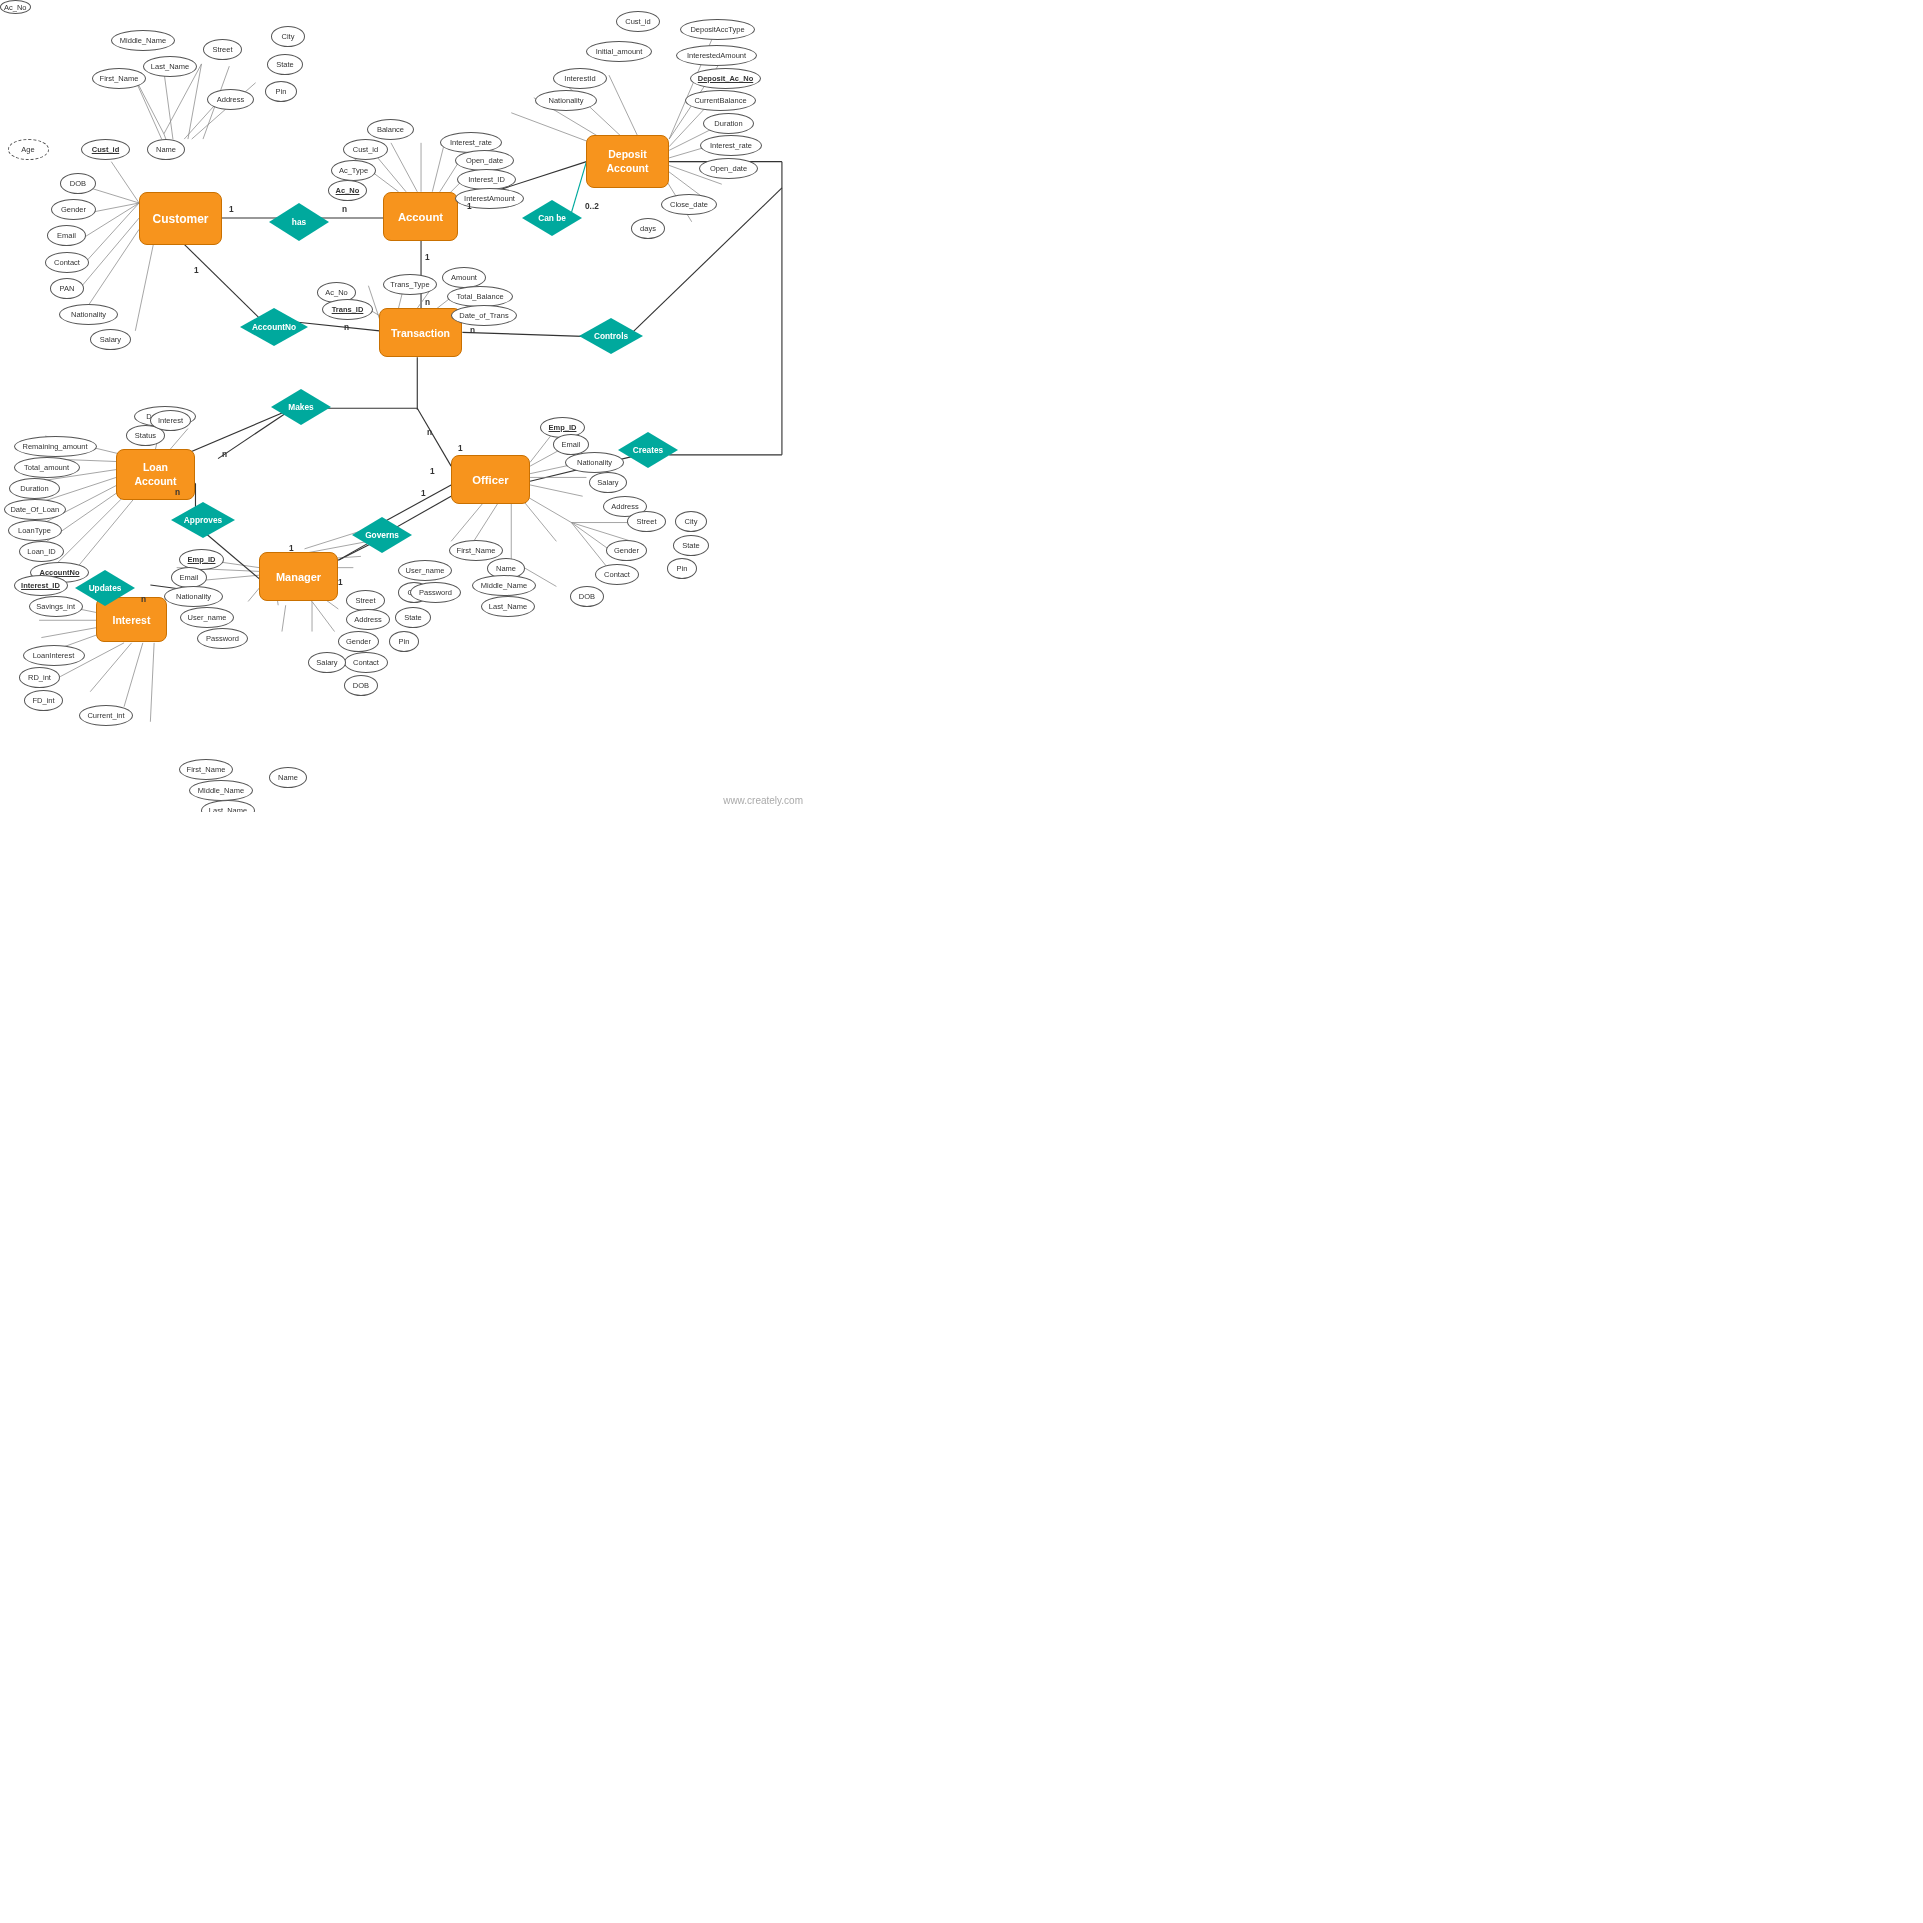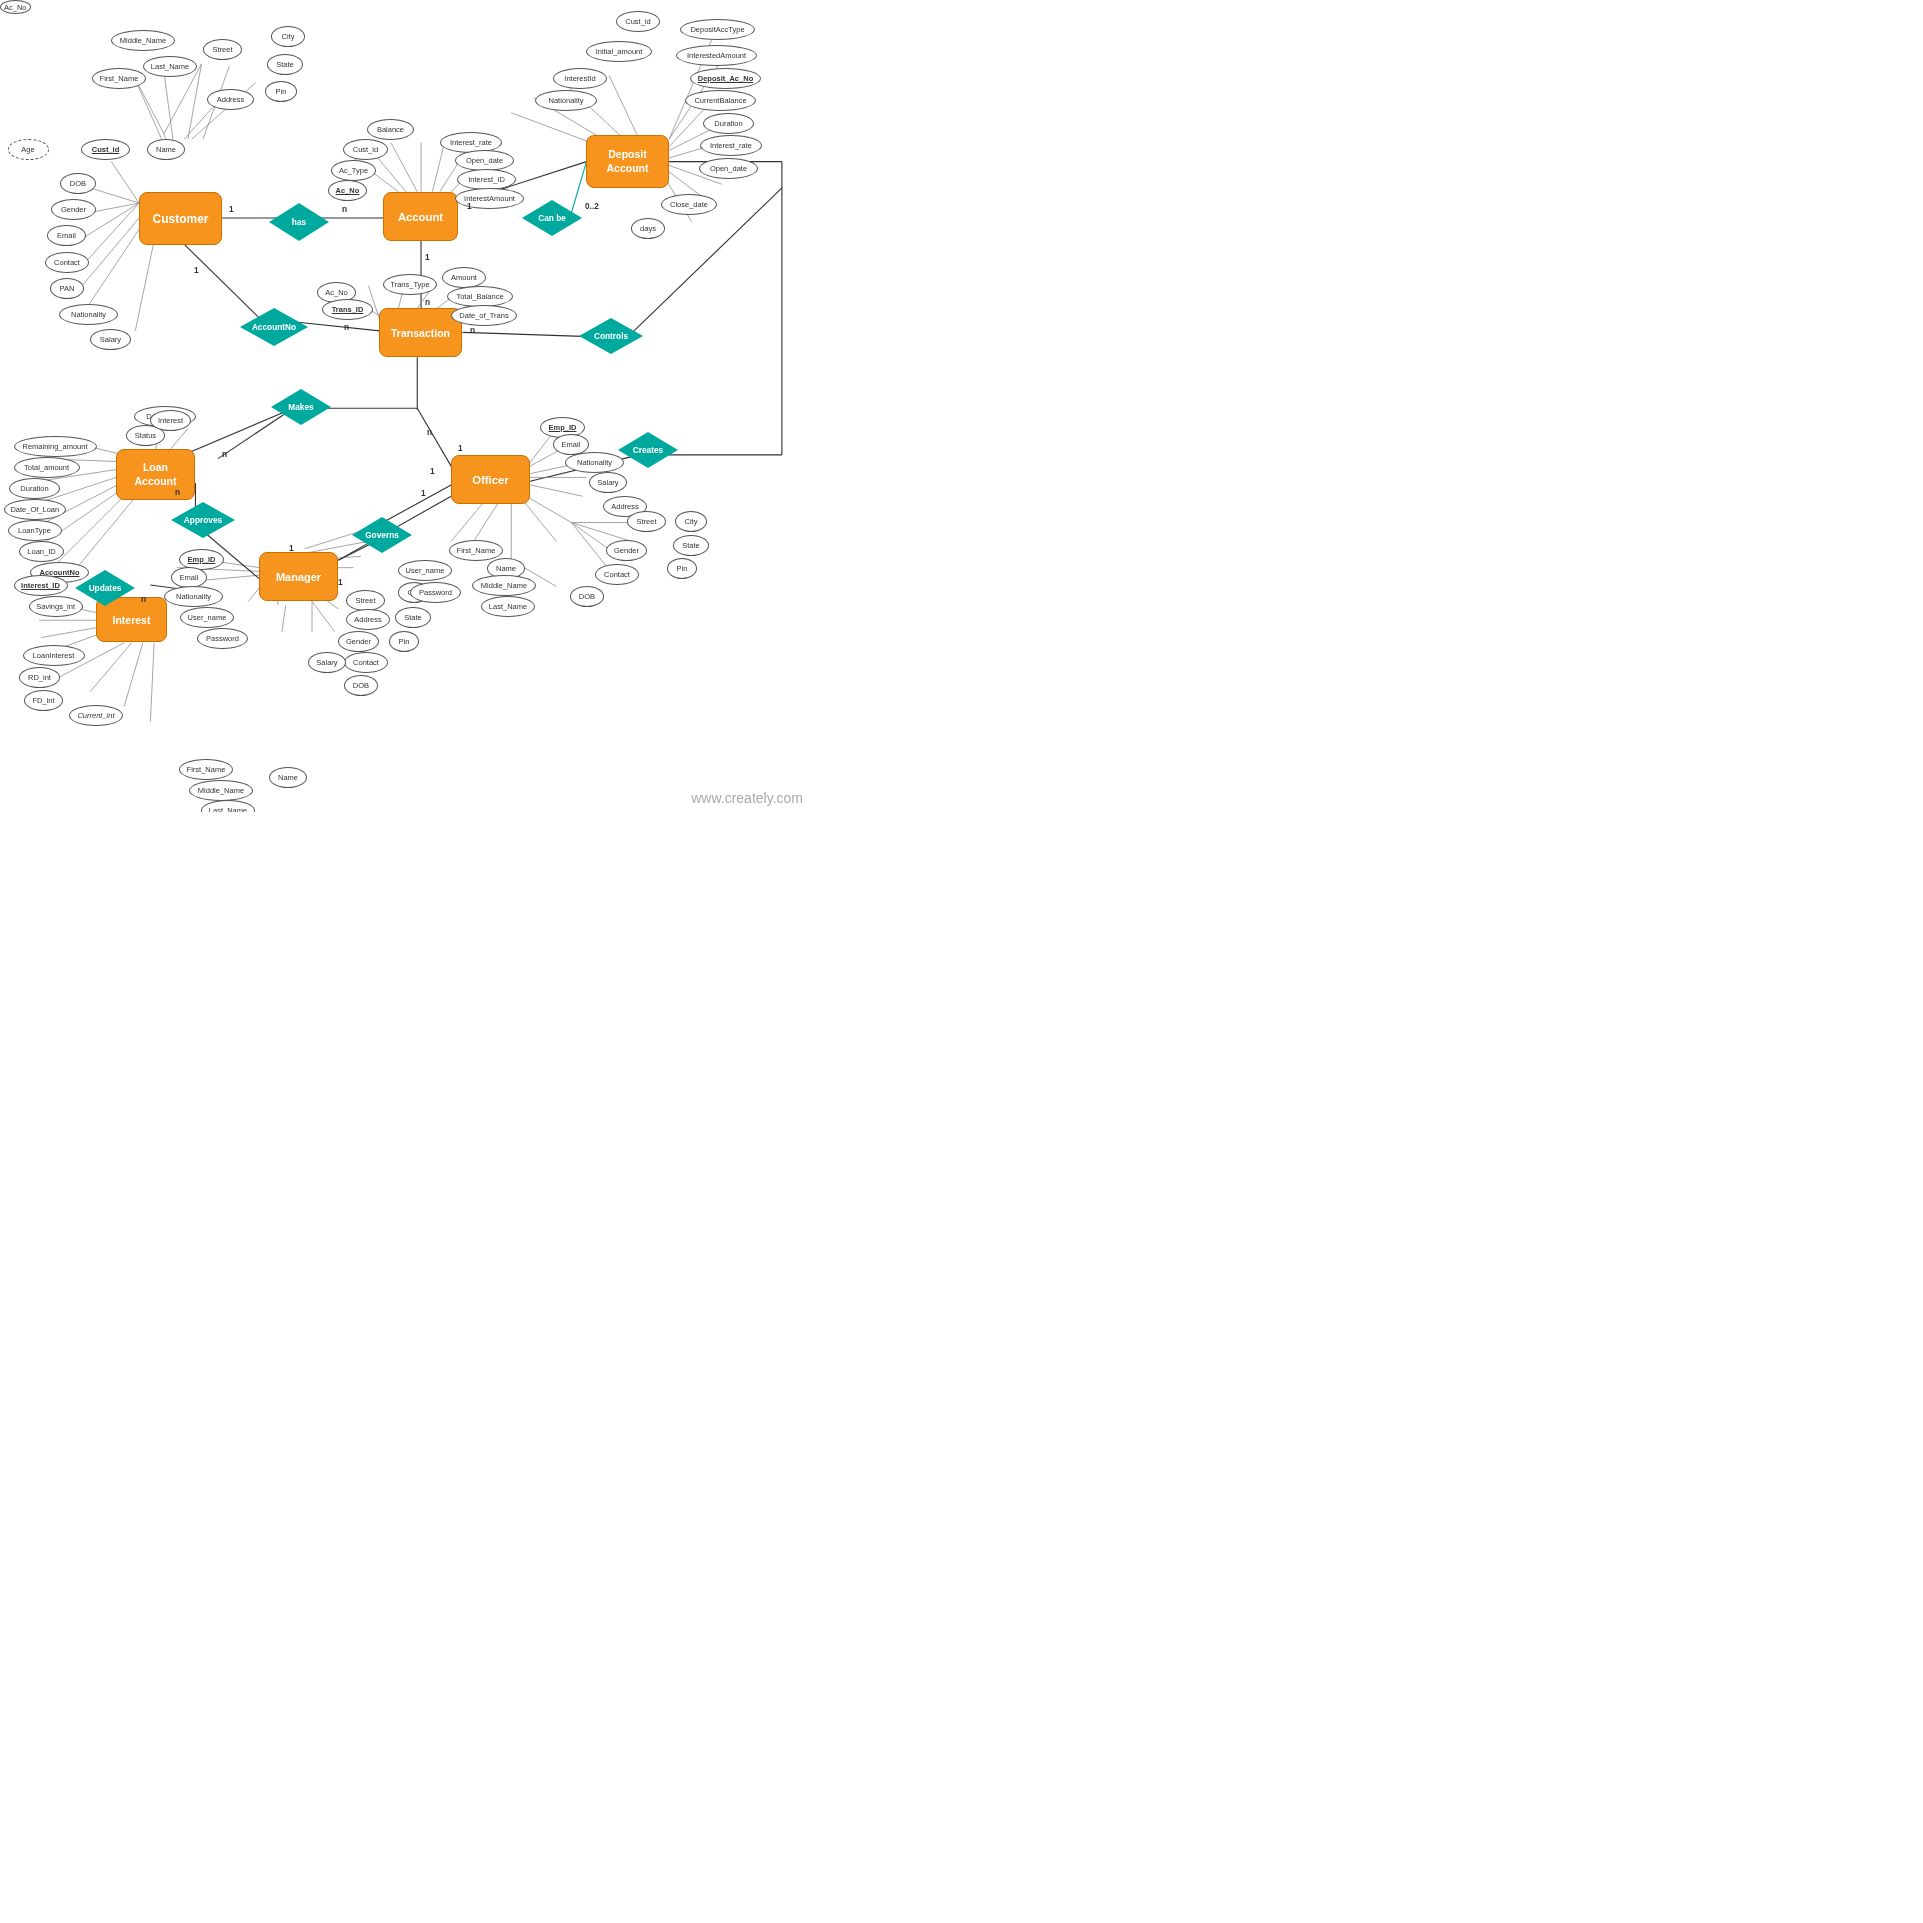--- a/index.html
+++ b/index.html
@@ -85,21 +85,21 @@
       position: absolute;
       font-size: 8.3px;
       color: #333;
       z-index: 15;
       font-weight: bold;
     }
     .watermark {
       position: absolute;
       bottom: 6px;
       right: 9px;
-      font-size: 14px;
+      font-size: 10px;
       color: #aaa;
       z-index: 20;
     }
   </style>
 </head>
 <body>
 
 <div id="diagram">
   <svg id="lines" viewBox="0 0 1080 1080" width="812" height="812">
 
@@ -413,21 +413,21 @@
   <div class="attr" style="left:308px;top:652px;width:38px;height:21px;">Salary</div>
 
   <div class="attr" style="left:398px;top:560px;width:54px;height:21px;">User_name</div>
   <div class="attr" style="left:410px;top:582px;width:51px;height:21px;">Password</div>
 
   <div class="attr key" style="left:13.5px;top:575px;width:54px;height:21px;">Interest_ID</div>
   <div class="attr" style="left:28.6px;top:596px;width:54px;height:21px;">Savings_int</div>
   <div class="attr" style="left:22.5px;top:645px;width:62px;height:21px;">LoanInterest</div>
   <div class="attr" style="left:19px;top:667px;width:41px;height:21px;">RD_int</div>
   <div class="attr" style="left:24px;top:690px;width:39px;height:21px;">FD_int</div>
-  <div class="attr" style="left:69px;top:705px;width:54px;height:21px;font-style:italic;">Current_int</div>
+  <div class="attr" style="left:79px;top:705px;width:54px;height:21px;">Current_int</div>
 
   <div class="cardinality" style="left:229px;top:204px;">1</div>
   <div class="cardinality" style="left:342px;top:204px;">n</div>
   <div class="cardinality" style="left:467px;top:201px;">1</div>
   <div class="cardinality" style="left:585px;top:201px;">0..2</div>
   <div class="cardinality" style="left:425px;top:252px;">1</div>
   <div class="cardinality" style="left:425px;top:297px;">n</div>
   <div class="cardinality" style="left:194px;top:265px;">1</div>
   <div class="cardinality" style="left:344px;top:322px;">n</div>
   <div class="cardinality" style="left:470px;top:325px;">n</div>

